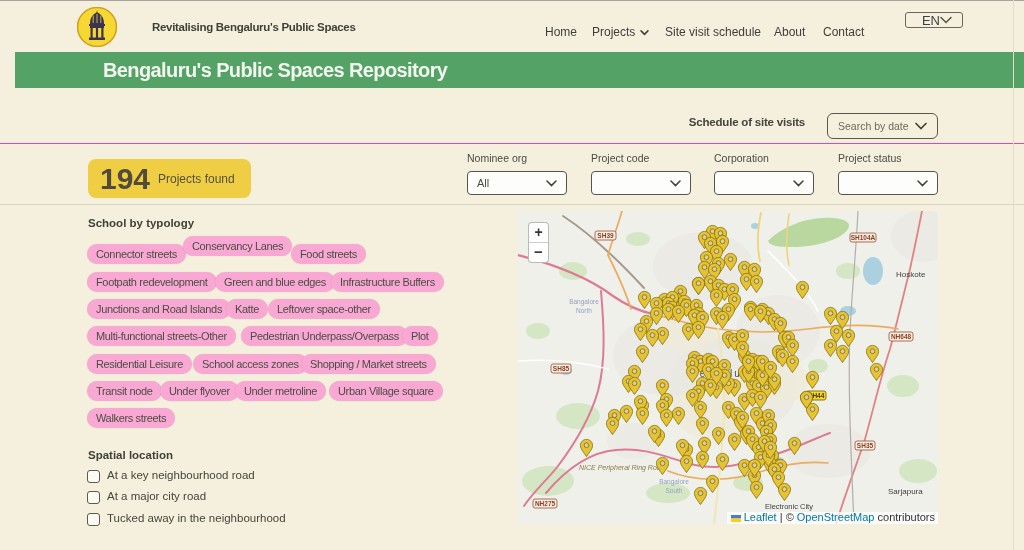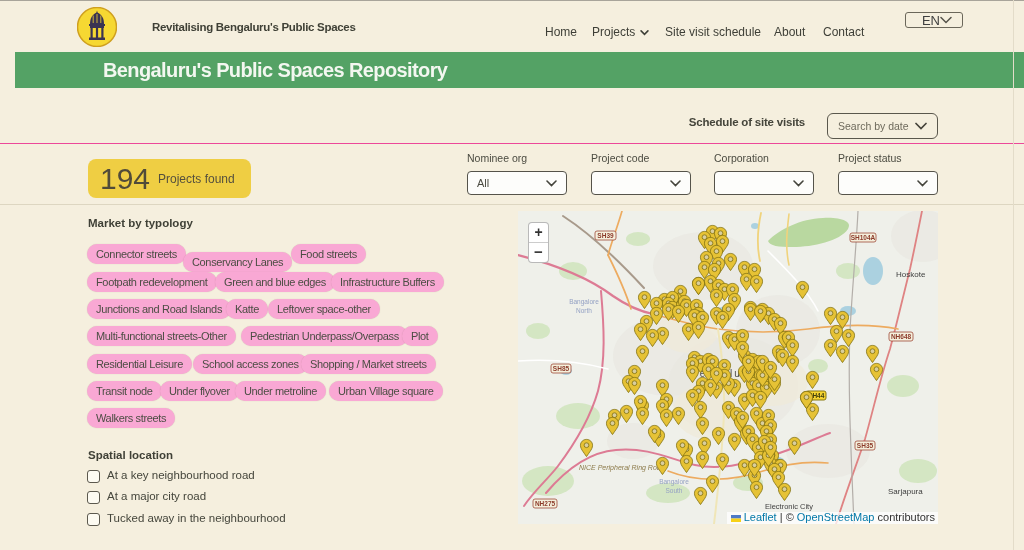--- a/index.html
+++ b/index.html
@@ -12,21 +12,21 @@
 
 .bar{left:15px;top:52px;width:1020px;height:36px;background:#54a265}
 .bar h1{position:absolute;left:88px;top:50%;transform:translateY(-50%);font-size:20px;color:#f3f7f0;letter-spacing:-.6px}
 
 .sched{left:0;top:102px;width:1024px;height:42px;border-bottom:1px solid #ec4899}
 .schedtxt{position:absolute;right:219px;top:14px;font-size:11.5px;font-weight:bold;letter-spacing:-.2px;color:#45453b}
 .datebox{position:absolute;left:827px;top:11px;width:111px;height:26px;border:1.5px solid #5a574c;border-radius:6px;background:transparent;font-size:10.5px;color:#6e6a5c;display:flex;align-items:center;justify-content:space-between;padding:0 10px}
 
 .crow{left:0;top:144px;width:1024px;height:61px;border-bottom:1px solid #ddd6c1}
 .badge{position:absolute;left:88px;top:15px;width:163px;height:39px;background:#efce43;border-radius:8px}
-.badge b{position:absolute;left:12px;top:50%;transform:translateY(-50%);font-size:30px;font-weight:normal;color:#514b39}
+.badge b{position:absolute;left:12px;top:50%;transform:translateY(-50%);font-size:30px;font-weight:bold;color:#514b39}
 .badge span{position:absolute;left:70px;top:50%;transform:translateY(-50%);font-size:12px;font-weight:normal;color:#55503e;white-space:nowrap}
 .flabel{position:absolute;font-size:10.5px;color:#4b4b41}
 .fbox{position:absolute;width:100px;height:24px;border:1.2px solid #55534a;border-radius:4px;background:#fdfdfb;font-size:11px;color:#4b4b41;display:flex;align-items:center;justify-content:space-between;padding:0 9px}
 
 .h2{position:absolute;font-size:11.5px;font-weight:bold;color:#3f4036}
 .pill{position:absolute;height:20px;line-height:20px;padding:0 9px;background:#f9a8d4;border-radius:10px;font-size:11px;letter-spacing:-.35px;color:#4c4d44;white-space:nowrap;box-shadow:0 0 1px rgba(90,80,50,.25)}
 .cb{position:absolute;width:13px;height:13px;border:1.6px solid #5c594e;border-radius:3px;background:#fdfbf2}
 .cblabel{position:absolute;font-size:11.5px;color:#45463c}
 
 #map{left:518px;top:211px;width:420px;height:313px;background:#eef0ec;overflow:hidden}
@@ -100,23 +100,23 @@
       <path d="M1 1l4.5 4.5L10 1" stroke="#45453c" stroke-width="1.6" fill="none" stroke-linecap="round"></path>
     </svg>
   </div>
 <div class="flabel" style="left:838px;top:152px">Project status</div>
 <div class="fbox" style="left:838px;top:171px">
     <span></span>
     <svg class="chev" width="11" height="7" viewBox="0 0 11 7">
       <path d="M1 1l4.5 4.5L10 1" stroke="#45453c" stroke-width="1.6" fill="none" stroke-linecap="round"></path>
     </svg>
   </div>
-<div class="h2" style="left:88px;top:217px">Market by typology</div>
+<div class="h2" style="left:88px;top:217px">School by typology</div>
 <div class="pill" style="left:87px;top:244px">Connector streets</div>
-<div class="pill" style="left:183px;top:252px">Conservancy Lanes</div>
+<div class="pill" style="left:183px;top:236px">Conservancy Lanes</div>
 <div class="pill" style="left:291px;top:244px">Food streets</div>
 <div class="pill" style="left:87px;top:272px">Footpath redevelopment</div>
 <div class="pill" style="left:215px;top:272px">Green and blue edges</div>
 <div class="pill" style="left:331px;top:272px">Infrastructure Buffers</div>
 <div class="pill" style="left:87px;top:299px">Junctions and Road Islands</div>
 <div class="pill" style="left:226px;top:299px">Katte</div>
 <div class="pill" style="left:268px;top:299px">Leftover space-other</div>
 <div class="pill" style="left:87px;top:326px">Multi-functional streets-Other</div>
 <div class="pill" style="left:241px;top:326px">Pedestrian Underpass/Overpass</div>
 <div class="pill" style="left:402px;top:326px">Plot</div>

